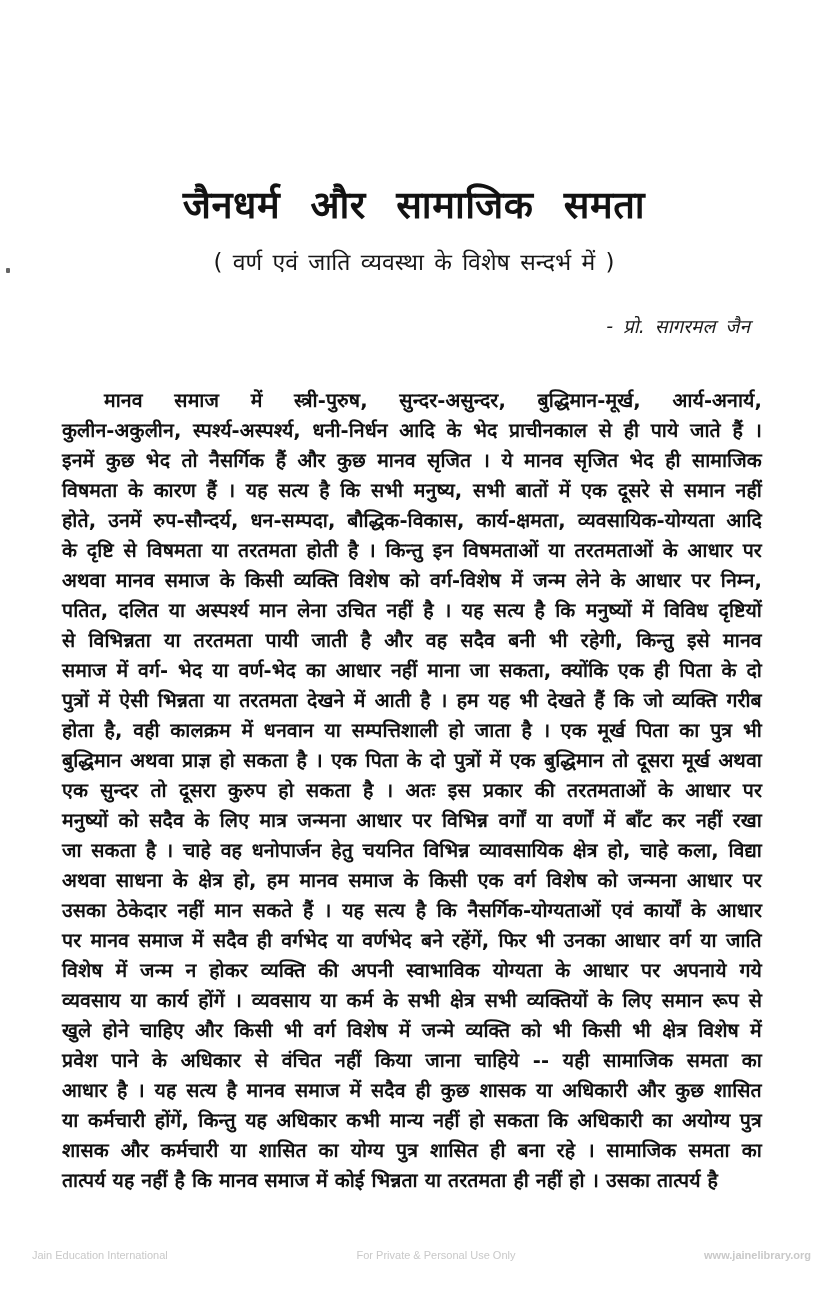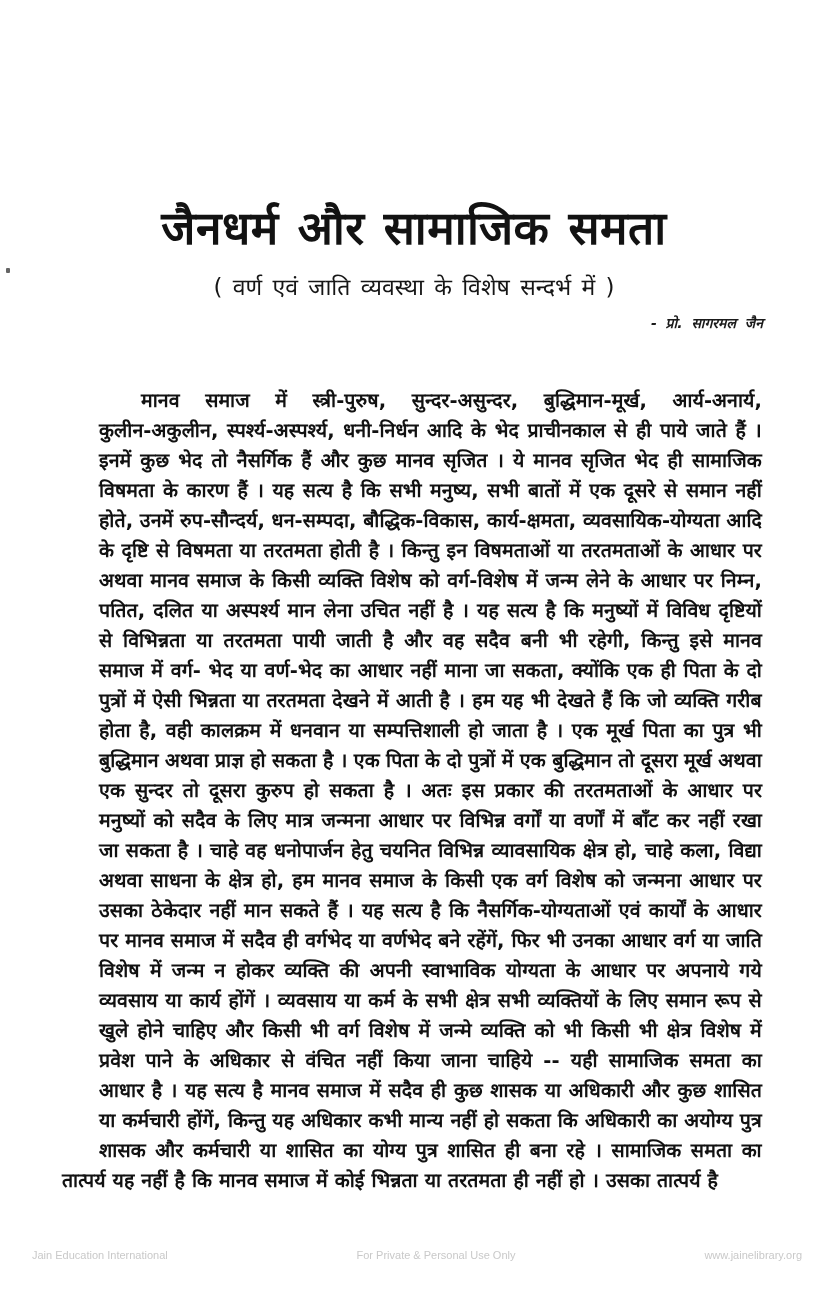--- a/index.html
+++ b/index.html
@@ -38,47 +38,47 @@
   
   .heading-block {
     position: absolute;
     left: 0;
     right: 0;
     top: 186px;
     text-align: center;
   }
 
   .doc-title {
-    margin: 16px;
-    font-family: Liberation Serif, serif;
-    font-size: 46px;
+    margin: 0;
+    font-family: Liberation Mono, monospace;
+    font-size: 38px;
     font-weight: 700;
     line-height: 1.18;
     color: #121212;
     letter-spacing: 0.5px;
     word-spacing: 7px;
   }
 
   .doc-subtitle {
     margin: 18px 0 0 0;
     font-family: "DejaVu Sans", "Liberation Sans", sans-serif;
     font-size: 23px;
     font-weight: 400;
     line-height: 1.2;
     color: #161616;
     word-spacing: 3px;
   }
 
   .author-line {
     position: absolute;
-    right: 65px;
+    right: 78px;
     top: 313px;
     font-family: "DejaVu Sans", "Liberation Sans", sans-serif;
-    font-size: 14px;
-    font-weight: 700;
+    font-size: 19px;
+    font-weight: 400;
     font-style: italic;
     color: #1a1a1a;
     white-space: nowrap;
     word-spacing: 4px;
   }
 
   
   .body-text {
     position: absolute;
     left: 62px;
@@ -95,21 +95,20 @@
     color: #111111;
     white-space: nowrap;
     letter-spacing: 0.1px;
   }
 
   
   .body-line.just {
     display: flex;
     justify-content: space-between;
     white-space: normal;
-    margin-left: 37px;
   }
   .body-line.just > span {
     white-space: pre;
   }
   
   .body-line.flush > span {
     white-space: pre;
   }
 
   .body-line.indent {
@@ -137,23 +136,24 @@
     position: absolute;
     left: 0;
     right: 0;
     top: 0;
     text-align: center;
     white-space: nowrap;
     padding-left: 44px;
   }
   .footer-right {
     position: absolute;
-    right: 26px;
+    right: 17px;
     top: 0;
     white-space: nowrap;
+    font-weight: bold;
   }
 </style>
 </head>
 <body>
 
 <div class="page">
 
   <div class="scan-speck"></div>
 
   <div class="heading-block">

